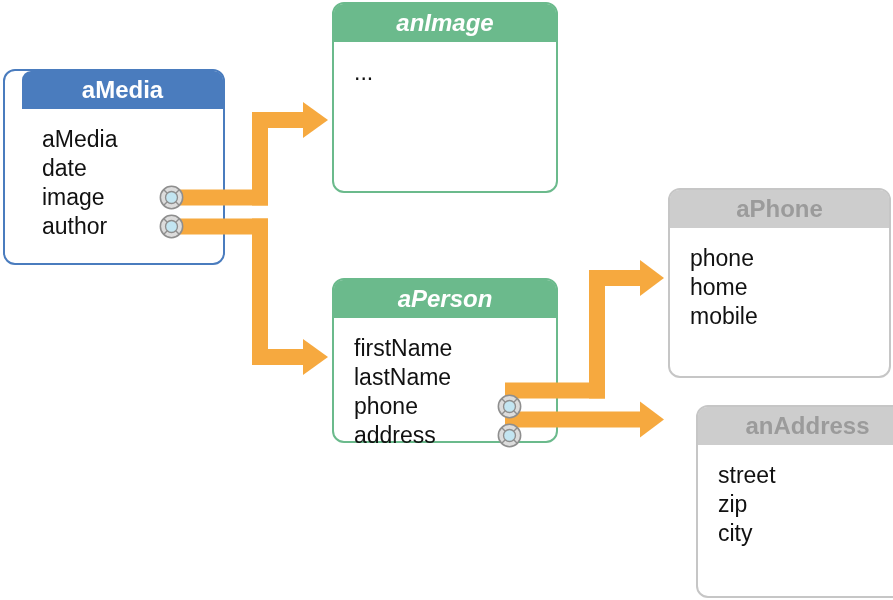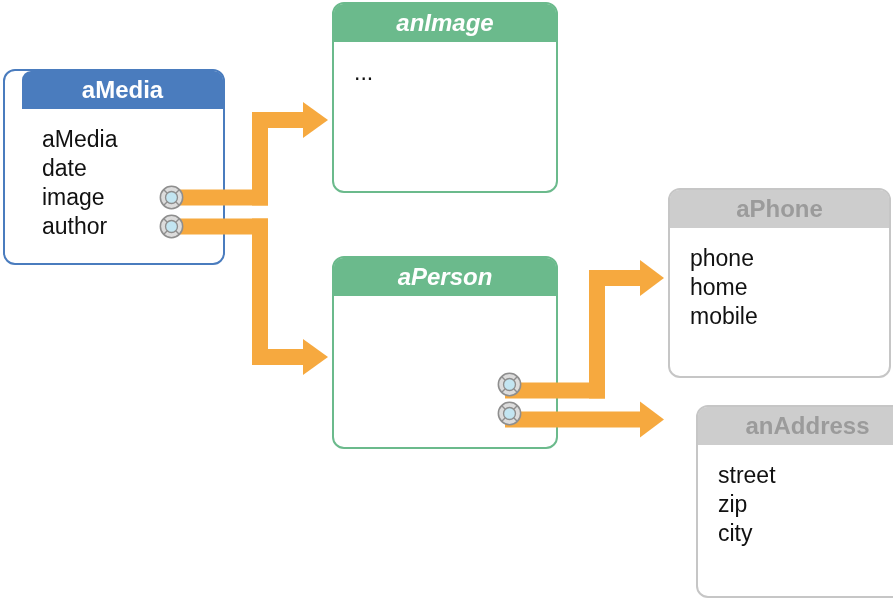--- a/index.html
+++ b/index.html
@@ -48,21 +48,21 @@
   }
   .entity.blue  { border-color: var(--blue, #4A7CBE); padding-left: 17px; }
   .entity.blue .header  { background: var(--blue, #4A7CBE); }
   .entity.green { border-color: var(--green, #6BBA8C); }
   .entity.green .header { background: var(--green, #6BBA8C); font-style: italic; }
   .entity.gray  { border-color: var(--gray-border, #C6C6C6); }
   .entity.gray .header  { background: var(--gray-header, #CDCDCD); color: var(--gray-title, #9B9B9B); }
 
   #entity-aMedia    { left: 3px;   top: 69px;  width: 222px; height: 196px; }
   #entity-anImage   { left: 332px; top: 2px;   width: 226px; height: 191px; }
-  #entity-aPerson   { left: 332px; top: 256px; width: 226px; height: 193px; }
+  #entity-aPerson   { left: 332px; top: 278px; width: 226px; height: 165px; }
   #entity-aPhone    { left: 668px; top: 188px; width: 223px; height: 190px; }
   #entity-anAddress { left: 696px; top: 405px; width: 223px; height: 193px; }
 
   svg.arrows {
     position: absolute; left: 0; top: 0;
     z-index: 2; pointer-events: none;
   }
   .arr { fill: var(--arrow-orange, #F6A93F); }
 
   .buoy {
@@ -111,20 +111,26 @@
 
   <div class="entity green" id="entity-anImage">
     <div class="header">anImage</div>
     <div class="body">
       <div class="field">...</div>
     </div>
   </div>
 
   <div class="entity green" id="entity-aPerson">
     <div class="header">aPerson</div>
+    <div class="body">
+      <div class="field">firstName</div>
+      <div class="field">lastName</div>
+      <div class="field">phone</div>
+      <div class="field">address</div>
+    </div>
     <span class="buoy row-3">
       <svg viewBox="0 0 26 26" width="25" height="25">
         <circle class="buoy-outer" cx="13" cy="13" r="11.6"></circle>
         <line class="buoy-spoke" x1="5" y1="5" x2="21" y2="21"></line>
         <line class="buoy-spoke" x1="21" y1="5" x2="5" y2="21"></line>
         <circle class="buoy-inner" cx="13" cy="13" r="6.2"></circle>
       </svg>
     </span>
     <span class="buoy row-4">
       <svg viewBox="0 0 26 26" width="25" height="25">

